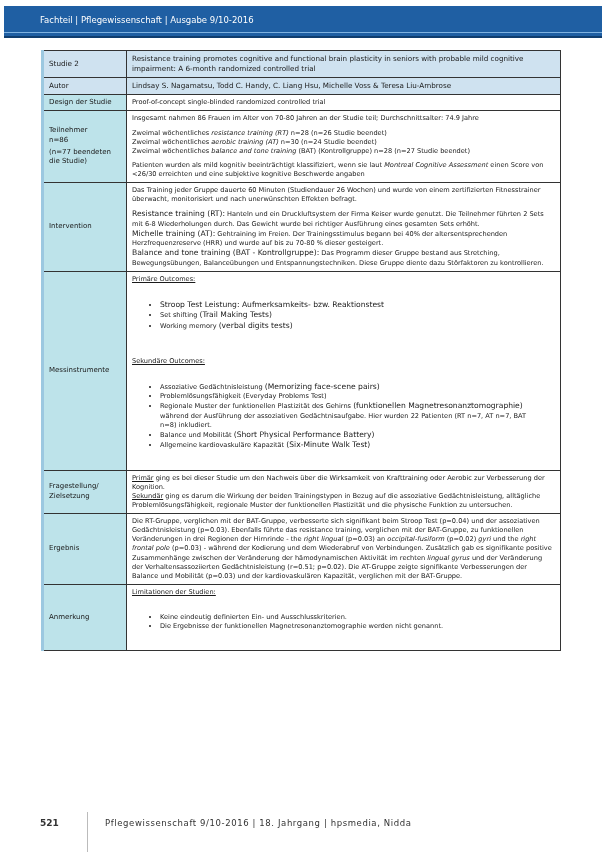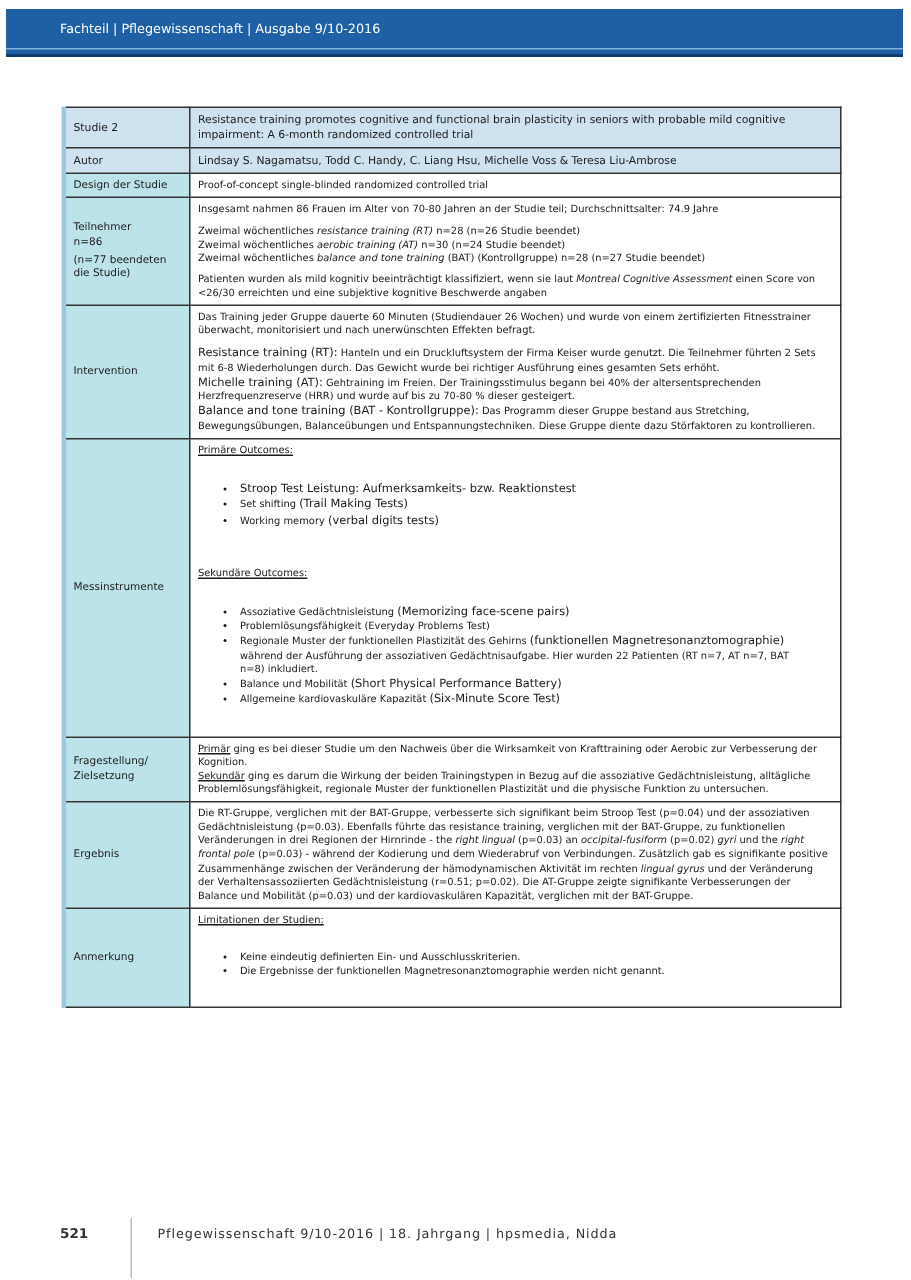--- a/index.html
+++ b/index.html
@@ -2,21 +2,21 @@
 <html><head>
 <meta charset="utf-8">
 <style>
   html, body { margin:0; padding:0; }
   body { width:607px; height:853px; background:#ffffff; position:relative; overflow:hidden;
          font-family:"DejaVu Sans", sans-serif; color:#1a1a1a; }
   .header-bar { position:absolute; left:4px; top:6px; width:598px; height:30px; background:#1f5fa3;
                 border-bottom:2px solid #0f3d6e; }
   .header-bar .line { position:absolute; left:0; right:0; bottom:3px; height:1px; background:#7fb2e0; }
   .header-text { position:absolute; left:36px; top:9px; font-size:8.5px; color:#ffffff; }
-  table.study { position:absolute; left:41px; top:71px; width:520px; border-collapse:collapse;
+  table.study { position:absolute; left:41px; top:50px; width:520px; border-collapse:collapse;
                 font-size:6.6px; line-height:1.38; }
   table.study td { border:1px solid #333; vertical-align:top; padding:3px 5px; }
   td.label { width:72px; background:#bde3ea; vertical-align:middle !important; font-size:7px; border-left:3px solid #9cc8e0 !important; }
   td.title-cell { background:#cfe2f0; font-size:7.2px; }
   .label-sub { display:block; margin-top:2px; }
   p { margin:0 0 5px 0; }
   p:last-child { margin-bottom:0; }
   .big { font-size:7.6px; }
   ul { margin:16px; padding-left:12px; }
   li { margin:0; }
@@ -84,21 +84,21 @@
         <li><span>Set shifting </span><span class="big">(Trail Making Tests)</span></li>
         <li><span>Working memory </span><span class="big">(verbal digits tests)</span></li>
       </ul>
       <br>
       <div class="u">Sekundäre Outcomes:</div>
       <ul>
         <li><span>Assoziative Gedächtnisleistung </span><span class="big">(Memorizing face-scene pairs)</span></li>
         <li><span>Problemlösungsfähigkeit (Everyday Problems Test)</span></li>
         <li><span>Regionale Muster der funktionellen Plastizität des Gehirns </span><span class="big">(funktionellen Magnetresonanztomographie)</span><span> während der Ausführung der assoziativen Gedächtnisaufgabe. Hier wurden 22 Patienten (RT n=7, AT n=7, BAT n=8) inkludiert.</span></li>
         <li><span>Balance und Mobilität </span><span class="big">(Short Physical Performance Battery)</span></li>
-        <li><span>Allgemeine kardiovaskuläre Kapazität </span><span class="big">(Six-Minute Score Test)</span></li>
+        <li><span>Allgemeine kardiovaskuläre Kapazität </span><span class="big">(Six-Minute Walk Test)</span></li>
       </ul>
     </td>
   </tr>
   <tr>
     <td class="label">Fragestellung/ Zielsetzung</td>
     <td>
       <span class="u">Primär</span><span> ging es bei dieser Studie um den Nachweis über die Wirksamkeit von Krafttraining oder Aerobic zur Verbesserung der Kognition.</span><br>
       <span class="u">Sekundär</span><span> ging es darum die Wirkung der beiden Trainingstypen in Bezug auf die assoziative Gedächtnisleistung, alltägliche Problemlösungsfähigkeit, regionale Muster der funktionellen Plastizität und die physische Funktion zu untersuchen.</span>
     </td>
   </tr>

